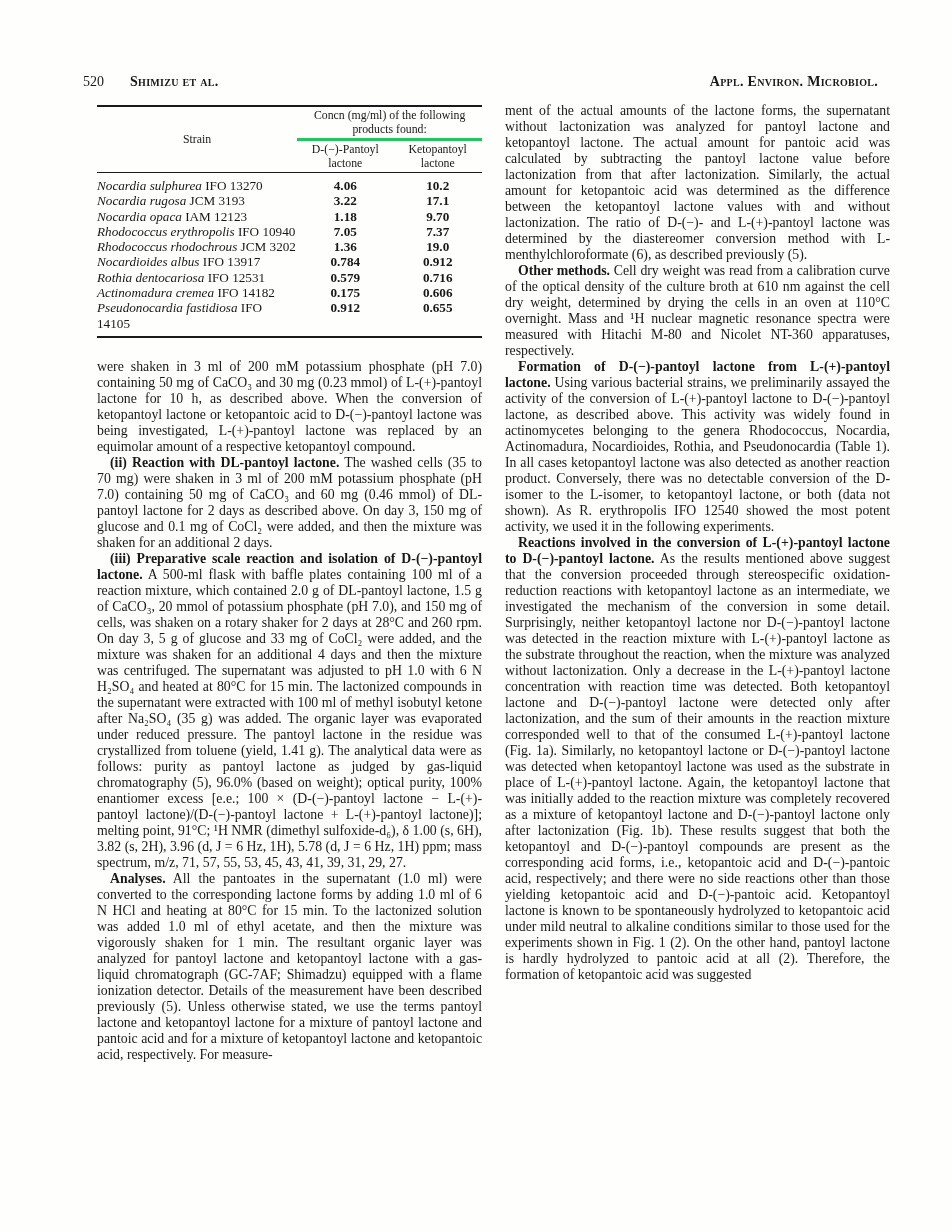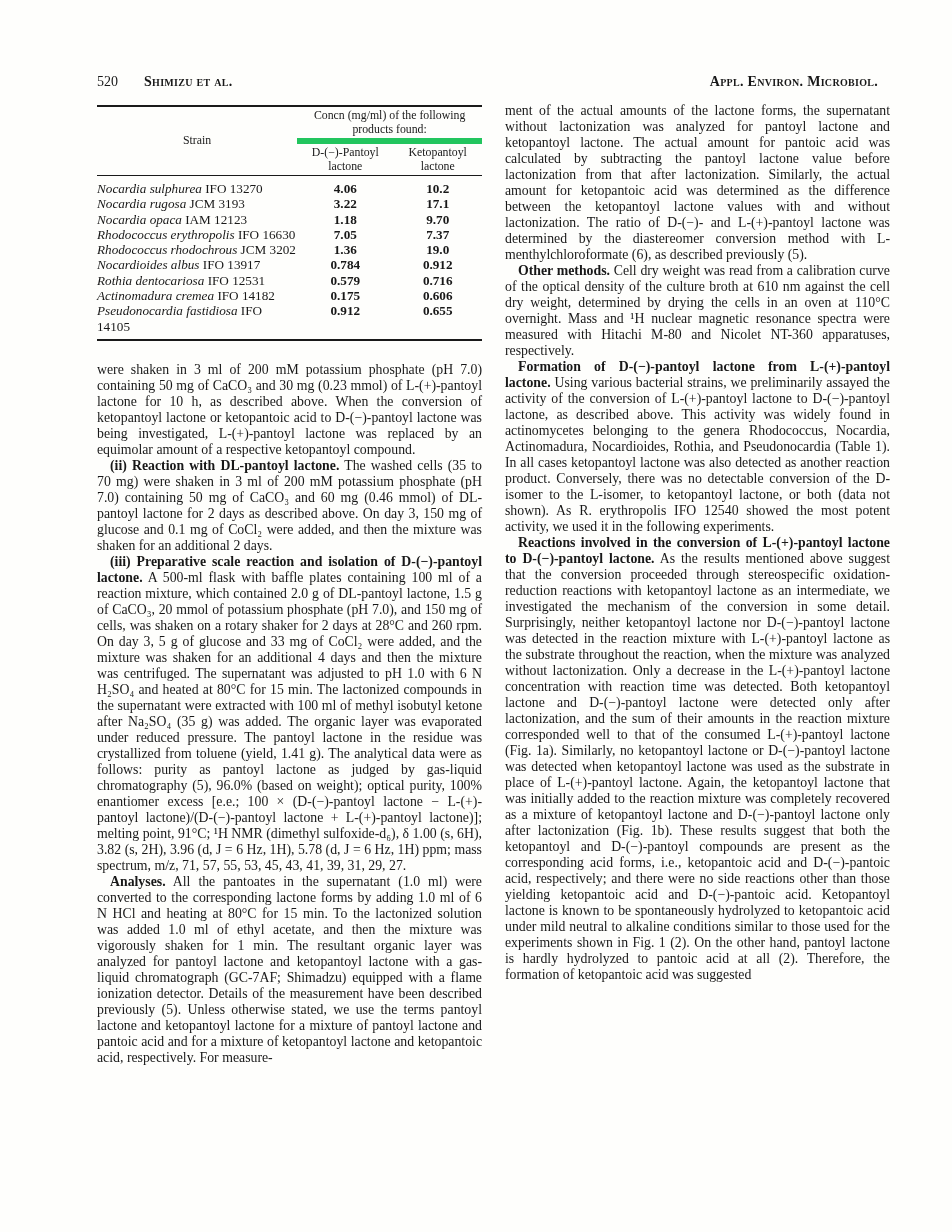--- a/index.html
+++ b/index.html
@@ -8,21 +8,21 @@
     width: 952px;
     height: 1232px;
     background: #fefefc;
     color: #181818;
     font-family: "Liberation Serif", "DejaVu Serif", serif;
     overflow: hidden;
   }
   
   .running-head {
     position: absolute;
-    top: 74px; left: 97px; right: 74px;
+    top: 74px; left: 83px; right: 74px;
     display: flex; justify-content: space-between; align-items: baseline;
     font-size: 14px;
   }
   .rh-left { display: flex; gap: 26px; align-items: baseline; }
   .sc { font-variant: small-caps; letter-spacing: 0.3px; font-weight: bold; }
   
   .columns {
     position: absolute;
     top: 103px; left: 97px;
     display: flex; gap: 23px;
@@ -54,21 +54,21 @@
   }
   table.t1 thead { border-bottom: 1px solid #1a1a1a; }
   table.t1 th {
     font-weight: normal;
     font-size: 11.8px;
     line-height: 13.5px;
     text-align: center;
     vertical-align: middle;
     padding: 2px 4px;
   }
-  th.group-h { border-bottom: 6px solid #22c55e; padding: 4px 10px 3px; }
+  th.group-h { border-bottom: 3px solid #22c55e; padding: 4px 10px 3px; }
   th.sub-h { padding: 3px 2px 5px; vertical-align: top; }
   th.strain-h { width: 52%; margin-top: 38px; }
   td { font-size: 13.2px; line-height: 15.3px; padding: 0; vertical-align: top; }
   td.strain { text-align: left; }
   td.num { text-align: center; width: 25%; font-weight: bold; }
   td.num:last-child { width: 23%; }
   tbody tr:first-child td { padding-top: 5px; }
   tbody tr:last-child td { padding-bottom: 5px; }
   
   .section-heading {
@@ -118,21 +118,21 @@
               <td class="strain"><i>Nocardia rugosa</i> <span>JCM 3193</span></td>
               <td class="num">3.22</td>
               <td class="num">17.1</td>
             </tr>
             <tr>
               <td class="strain"><i>Nocardia opaca</i> <span>IAM 12123</span></td>
               <td class="num">1.18</td>
               <td class="num">9.70</td>
             </tr>
             <tr>
-              <td class="strain"><i>Rhodococcus erythropolis</i> <span>IFO 16630</span></td>
+              <td class="strain"><i>Rhodococcus erythropolis</i> <span>IFO 10940</span></td>
               <td class="num">7.05</td>
               <td class="num">7.37</td>
             </tr>
             <tr>
               <td class="strain"><i>Rhodococcus rhodochrous</i> <span>JCM 3202</span></td>
               <td class="num">1.36</td>
               <td class="num">19.0</td>
             </tr>
             <tr>
               <td class="strain"><i>Nocardioides albus</i> <span>IFO 13917</span></td>

